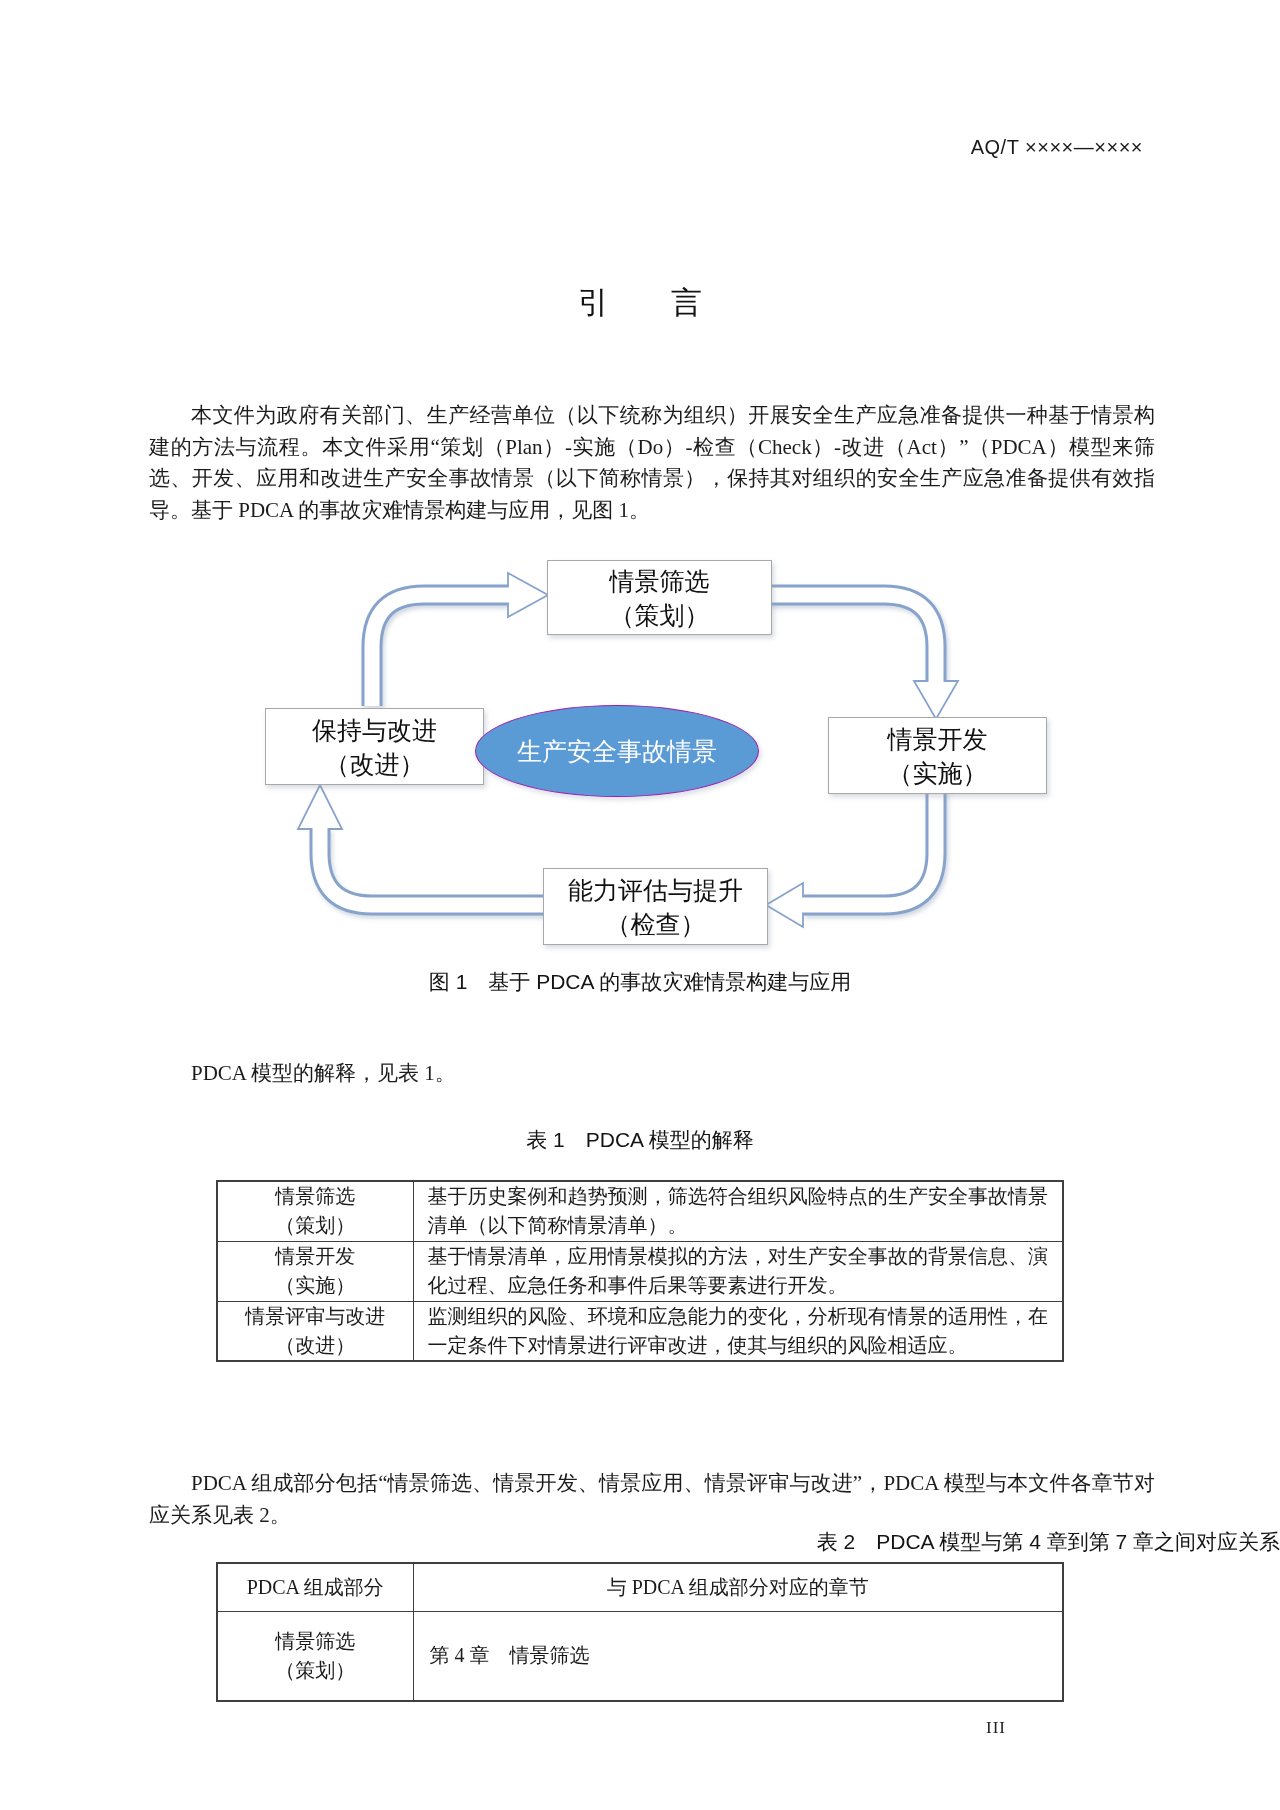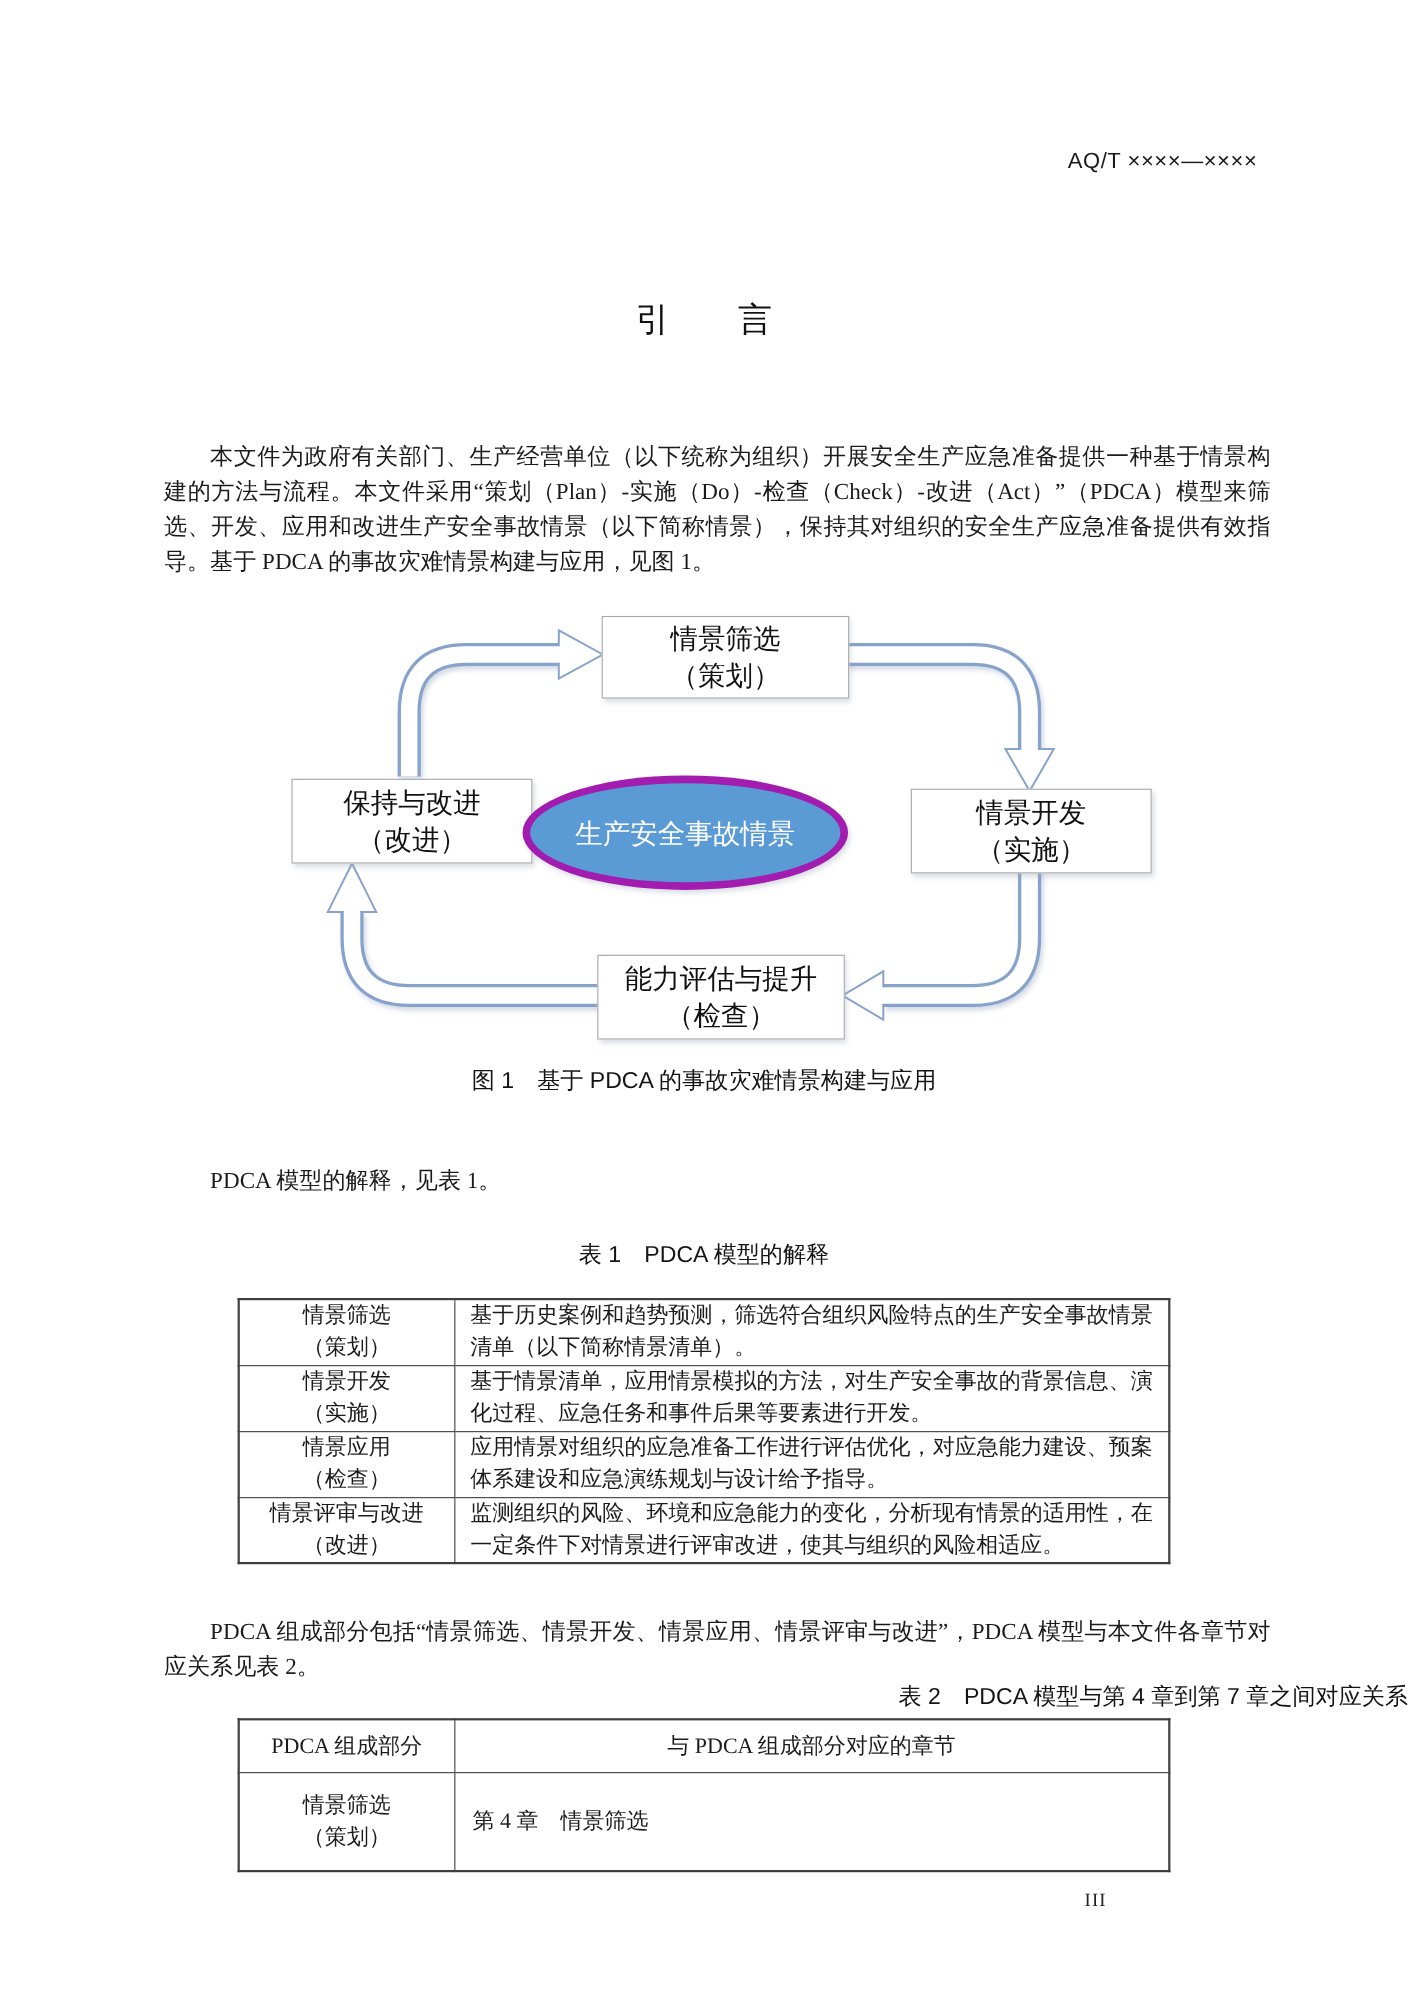--- a/index.html
+++ b/index.html
@@ -8,21 +8,21 @@
     font-family:"Liberation Serif","DejaVu Serif",serif;color:#1c1c1c;
     overflow:hidden;
   }
   .abs{position:absolute;}
 
   .header-code{
     top:136px;right:137px;font-size:20px;color:#1a1a1a;
     font-family:"Liberation Sans","DejaVu Sans",sans-serif;letter-spacing:.5px;
   }
   .doc-title{
-    top:270px;left:0;right:0;text-align:center;margin:0;
+    top:270px;left:0;right:0;text-align:center;margin:12px;
     font-family:"Liberation Sans","DejaVu Sans",sans-serif;
     font-size:31px;font-weight:500;color:#111;
   }
   .body-para{
     left:137px;width:1006px;margin:12px;
     font-size:21px;line-height:31.5px;text-align:justify;text-indent:2em;
     color:#1b1b1b;
   }
   .para1{top:388px;}
   .para2{top:1046px;}
@@ -40,21 +40,21 @@
     display:flex;flex-direction:column;align-items:center;justify-content:center;
     font-family:"Liberation Sans","DejaVu Sans",sans-serif;
     font-size:25px;font-weight:500;color:#111;line-height:34px;text-align:center;
   }
   .node-plan {left:547px;top:15px; width:223px;height:73px;}
   .node-act  {left:265px;top:163px;width:217px;height:75px;}
   .node-do   {left:828px;top:172px;width:217px;height:75px;}
   .node-check{left:543px;top:323px;width:223px;height:75px;}
   .center-ellipse{
     position:absolute;left:475px;top:160px;width:282px;height:90px;
-    background:#5b9bd5;border:7px solid #a21caf;border-radius:50%;
+    background:#5b9bd5;border:1px solid #a21caf;border-radius:50%;
     display:flex;align-items:center;justify-content:center;
     box-shadow:2px 3px 5px rgba(150,160,180,.35);
     font-family:"Liberation Sans","DejaVu Sans",sans-serif;
     font-size:25px;font-weight:500;color:#ffffff;white-space:nowrap;
   }
 
   .fig-caption,.tbl-title{
     left:0;right:0;text-align:center;
     font-family:"Liberation Sans","DejaVu Sans",sans-serif;
     font-size:21px;font-weight:normal;color:#141414;
@@ -176,29 +176,20 @@
       <td class="term-cell">
         <div>情景开发</div>
         <div>（实施）</div>
       </td>
       <td class="desc-cell">
         <div>基于情景清单，应用情景模拟的方法，对生产安全事故的背景信息、演化过程、应急任务和事件后果等要素进行开发。</div>
       </td>
     </tr>
     <tr>
       <td class="term-cell">
-        <div>情景应用</div>
-        <div>（检查）</div>
-      </td>
-      <td class="desc-cell">
-        <div>应用情景对组织的应急准备工作进行评估优化，对应急能力建设、预案体系建设和应急演练规划与设计给予指导。</div>
-      </td>
-    </tr>
-    <tr>
-      <td class="term-cell">
         <div>情景评审与改进</div>
         <div>（改进）</div>
       </td>
       <td class="desc-cell">
         <div>监测组织的风险、环境和应急能力的变化，分析现有情景的适用性，在一定条件下对情景进行评审改进，使其与组织的风险相适应。</div>
       </td>
     </tr>
   </tbody>
 </table>
 

